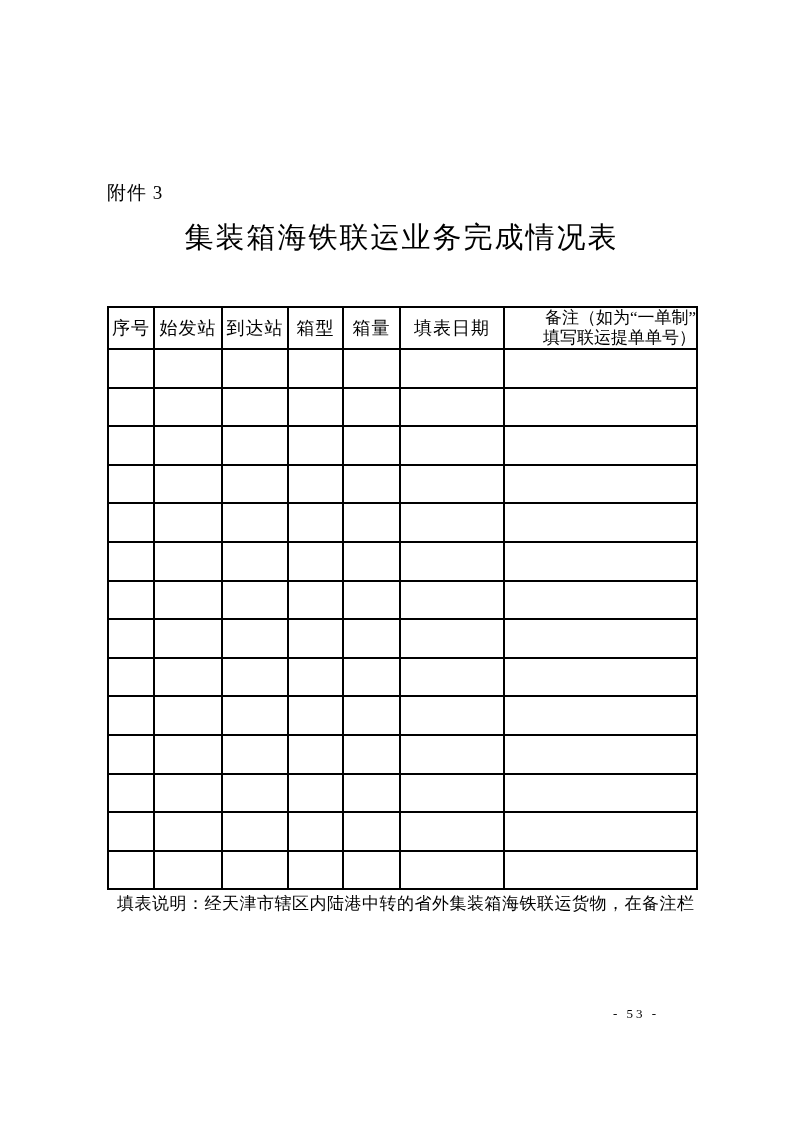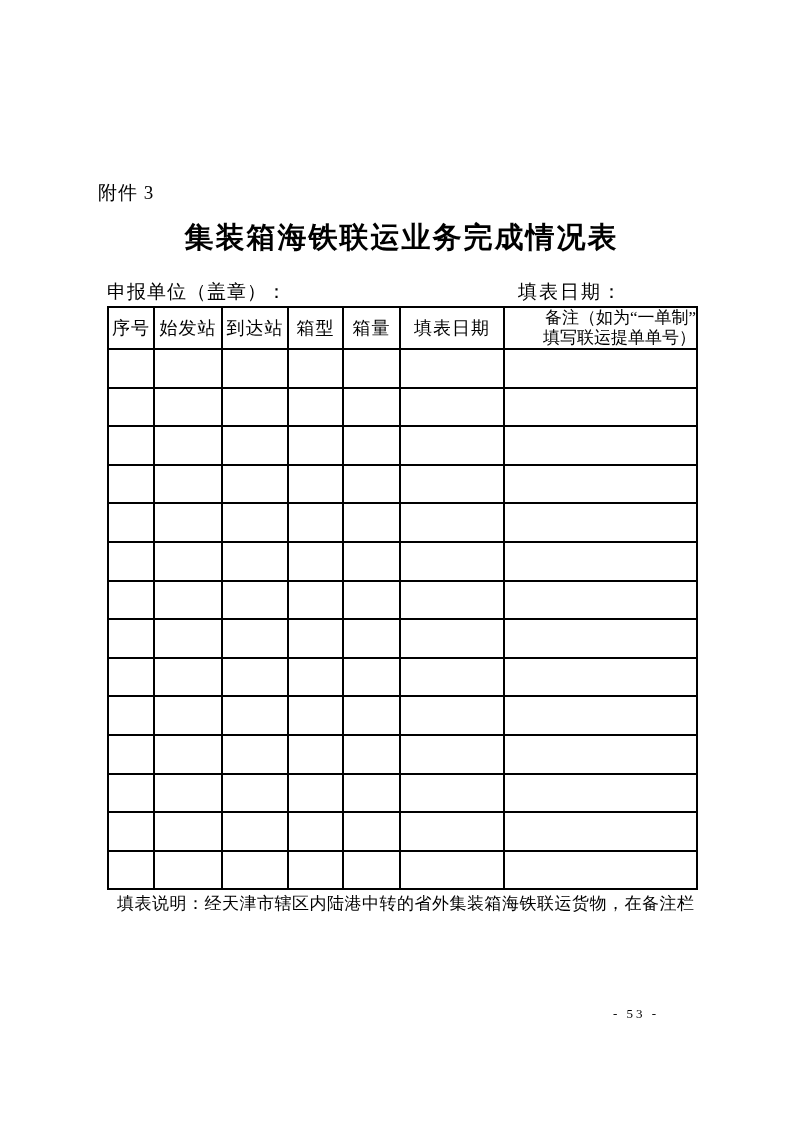--- a/index.html
+++ b/index.html
@@ -11,34 +11,34 @@
     position: relative;
     width: 793px;
     height: 1122px;
     background: #ffffff;
     color: #000000;
     font-family: "Liberation Serif", serif;
     overflow: hidden;
   }
   .attachment-label {
     position: absolute;
-    left: 98px;
+    left: 107px;
     top: 180px;
     font-size: 19px;
     letter-spacing: 1px;
   }
   .doc-title {
     position: absolute;
     left: 107px;
     top: 218px;
     width: 589px;
     margin: 0;
     text-align: center;
     font-family: "Liberation Sans", sans-serif;
-    font-weight: bold;
+    font-weight: normal;
     font-size: 29px;
     letter-spacing: 2px;
     white-space: nowrap;
   }
   .meta-row {
     position: absolute;
     left: 0;
     top: 279px;
     width: 793px;
     height: 24px;
@@ -115,24 +115,20 @@
 </style>
 </head>
 <body>
 
 <div class="page">
 
   <div class="attachment-label">附件 3</div>
 
   <h1 class="doc-title">集装箱海铁联运业务完成情况表</h1>
 
-  <div class="meta-row">
-    <span class="declaring-unit">申报单位（盖章）：</span>
-    <span class="fill-date">填表日期：</span>
-  </div>
 
   <table class="form-table">
     <colgroup id="col-group">
         <col style="width: 46px;">
         <col style="width: 68px;">
         <col style="width: 66px;">
         <col style="width: 55px;">
         <col style="width: 57px;">
         <col style="width: 104px;">
         <col style="width: 193px;">

